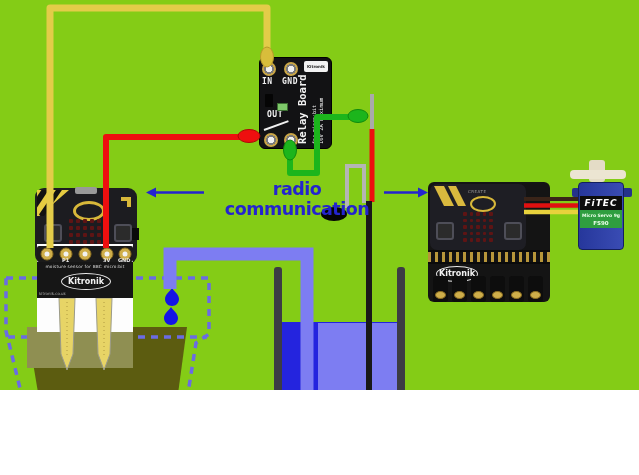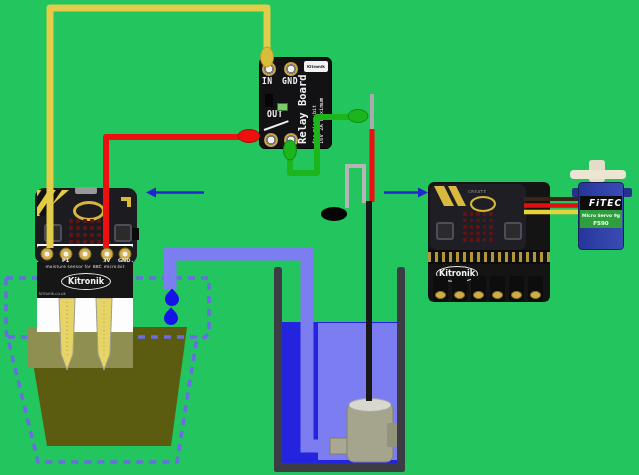--- a/index.html
+++ b/index.html
@@ -1,16 +1,16 @@
 <!DOCTYPE html>
 <html><head>
 <meta charset="utf-8">
 <style>
   html,body{margin:0;padding:0;background:#fff;}
-  #stage{position:relative;width:639px;height:475px;background:#22c55e;overflow:hidden;
+  #stage{position:relative;width:639px;height:390px;background:#84cc16;overflow:hidden;
          font-family:"DejaVu Sans",sans-serif;text-decoration:underline;}
   #stage svg{position:absolute;left:0;top:0;}
   .abs{position:absolute;}
   
   #relay-board{left:259px;top:57px;width:71px;height:90px;background:#121214;border-radius:6px;
                border:1px solid #000;z-index:3;}
   .relay-pad{position:absolute;width:14px;height:14px;border-radius:50%;
              background:radial-gradient(circle,#f0f0f0 0 3px,#7a7a7a 3px 5px,#c9a648 5px);}
   .relay-lbl{position:absolute;color:#f2f2f2;font:bold 8px "DejaVu Sans Mono",monospace;letter-spacing:.5px;}
   .relay-vert{position:absolute;writing-mode:vertical-rl;transform:rotate(180deg);
@@ -52,21 +52,21 @@
   .ptab b{position:absolute;left:2px;bottom:3px;width:11px;height:8px;background:#cfae4a;border-radius:50%;
           border:1px solid #8a6d20;box-sizing:border-box;display:block;}
   
   #servo{left:570px;top:156px;width:64px;height:100px;z-index:3;}
   .horn-bar{position:absolute;left:0;top:14px;width:56px;height:9px;background:#ece5d2;border-radius:4px;}
   .horn-hub{position:absolute;left:19px;top:4px;width:16px;height:22px;background:#e4dcc6;border-radius:3px;}
   .servo-flange{position:absolute;left:2px;top:32px;width:60px;height:9px;background:#25328a;border-radius:2px;}
   .servo-body{position:absolute;left:8px;top:26px;width:46px;height:68px;border-radius:4px;
               background:linear-gradient(90deg,#26379b,#3a4cb4);border:1px solid #141f5e;box-sizing:border-box;}
   .servo-brand{position:absolute;left:10px;top:40px;width:42px;height:14px;background:#0d0d0d;color:#fff;
-               font:italic bold 9px "DejaVu Sans",sans-serif;text-align:right;line-height:14px;letter-spacing:1px;}
+               font:italic bold 9px "DejaVu Sans",sans-serif;text-align:center;line-height:14px;letter-spacing:1px;}
   .servo-green{position:absolute;left:10px;top:54px;width:42px;height:18px;background:#2f9e3f;color:#eaffea;
                text-align:center;font:bold 4.5px "DejaVu Sans",sans-serif;line-height:1.6;padding-top:2px;box-sizing:border-box;}
   .servo-green .code{font-size:5.5px;}
   
   #radio-text{left:207px;top:179px;width:180px;text-align:center;z-index:5;
               font:bold 17.5px "DejaVu Sans",sans-serif;color:#2424cf;letter-spacing:-0.5px;}
   .arrow-svg{z-index:5;}
 </style>
 </head>
 <body>
@@ -286,18 +286,19 @@
     <line x1="369" y1="201" x2="369" y2="401" stroke="#191919" stroke-width="6"></line>
     <line x1="524" y1="199" x2="578" y2="199" stroke="#3a2418" stroke-width="4"></line>
     <line x1="524" y1="205.5" x2="578" y2="205.5" stroke="#e01010" stroke-width="4.5"></line>
     <line x1="524" y1="212" x2="578" y2="212" stroke="#e8d23c" stroke-width="4.5"></line>
   </svg>
 
   <svg class="arrow-svg" style="left:146px;top:187px" width="60" height="11">
     <line x1="58" y1="5.5" x2="10" y2="5.5" stroke="#2424cf" stroke-width="2.5"></line>
     <polygon points="10,0.5 0,5.5 10,10.5" fill="#2424cf"></polygon>
   </svg>
+  <span class="abs" id="radio-text">radio communication</span>
   <svg class="arrow-svg" style="left:384px;top:187px" width="44" height="11">
     <line x1="0" y1="5.5" x2="34" y2="5.5" stroke="#2424cf" stroke-width="2.5"></line>
     <polygon points="34,0.5 44,5.5 34,10.5" fill="#2424cf"></polygon>
   </svg>
 
 </div>
 
 </body></html>

